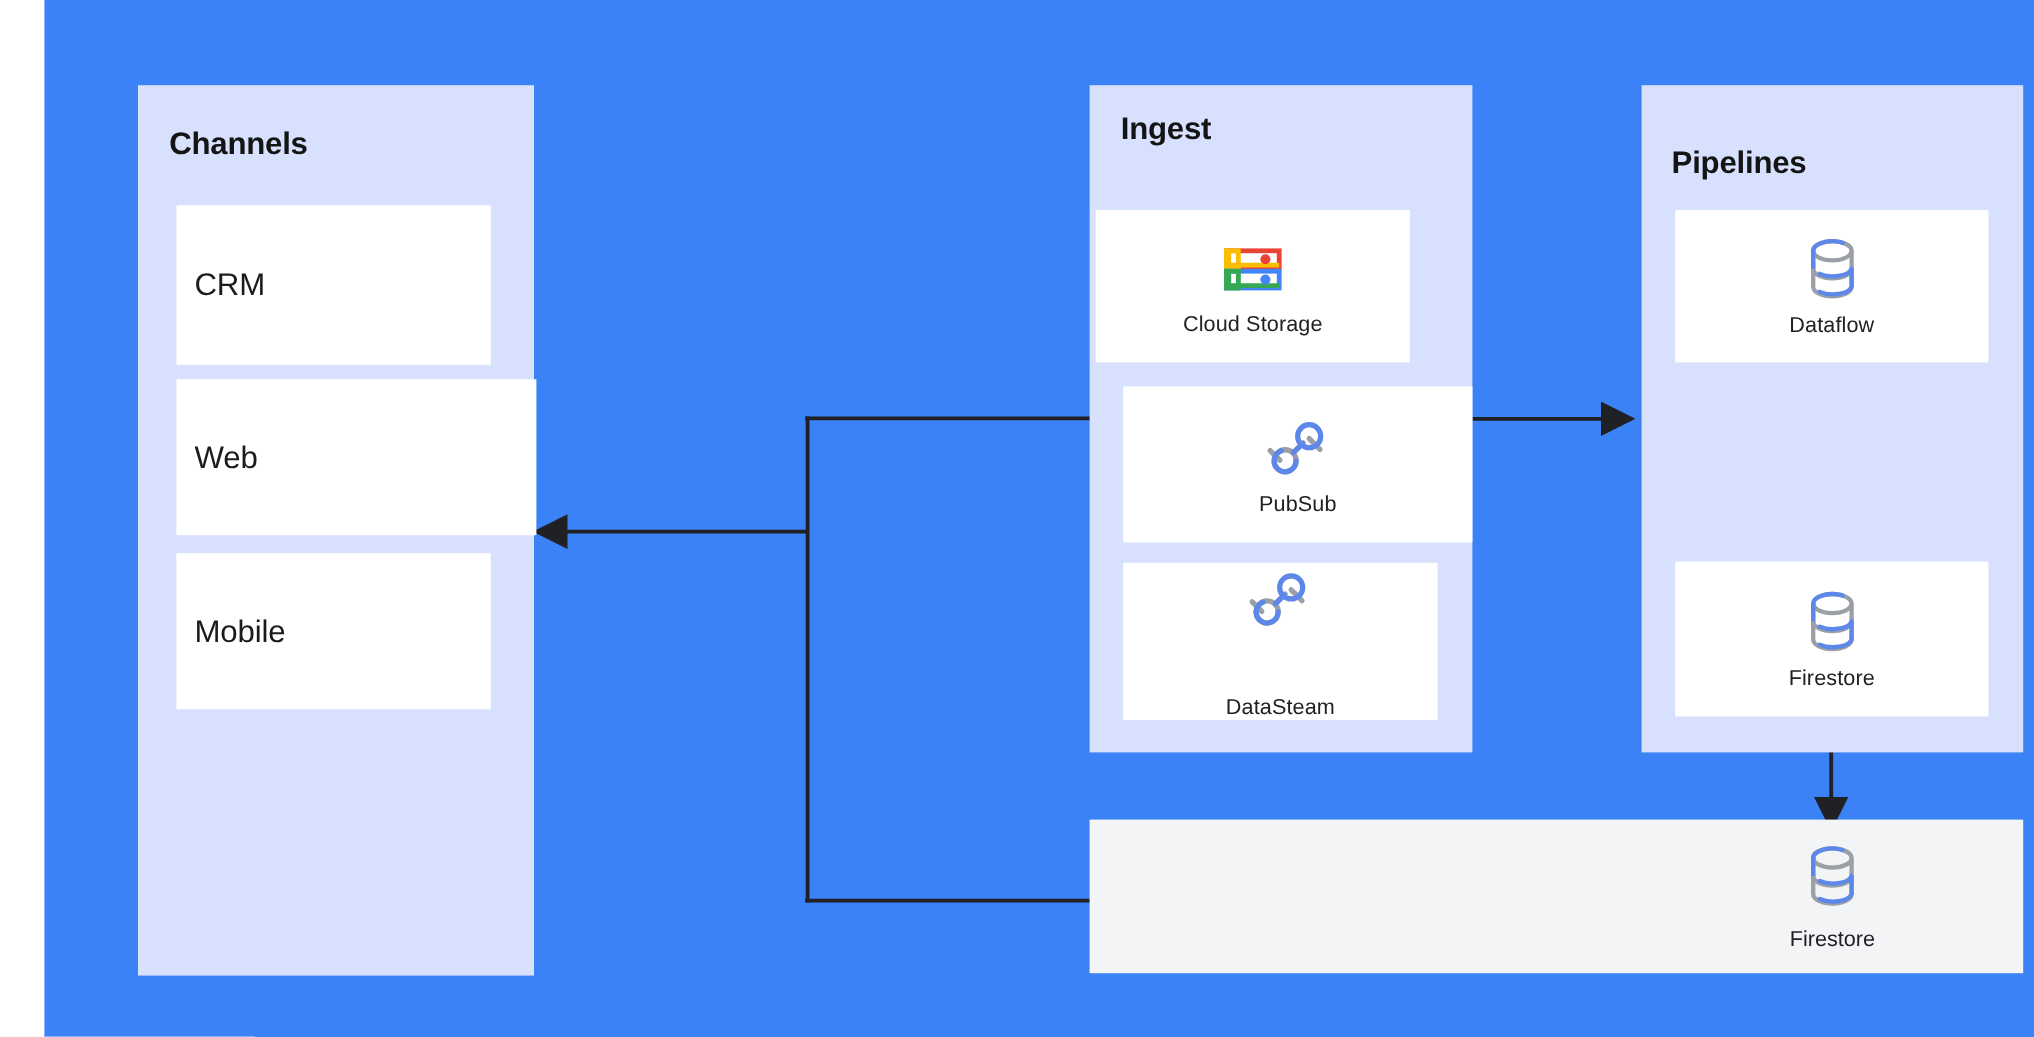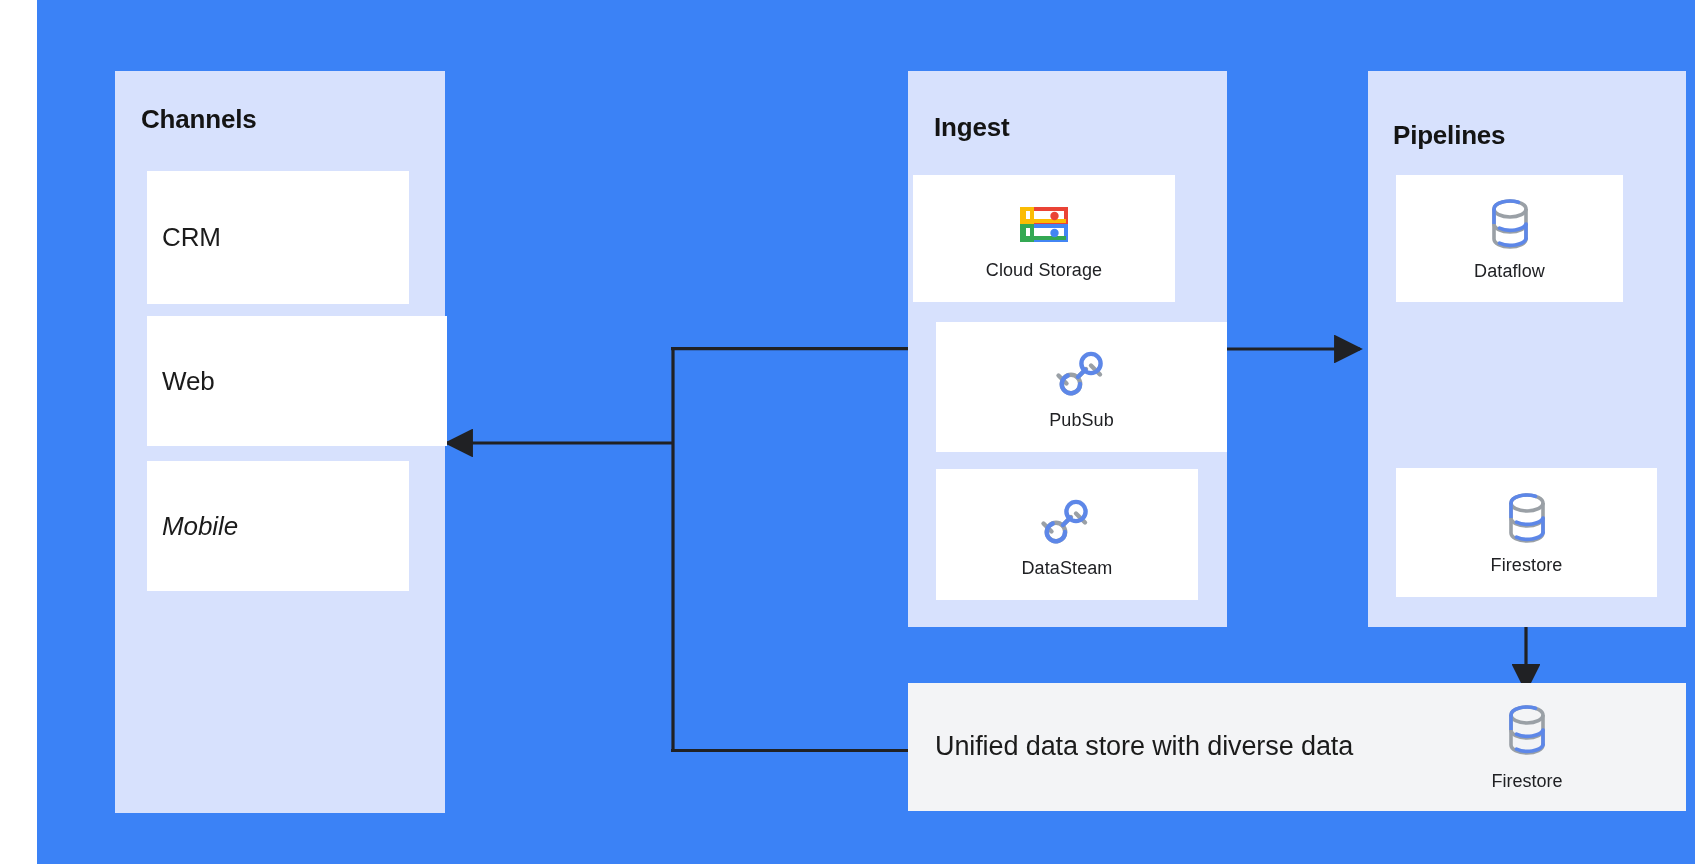--- a/index.html
+++ b/index.html
@@ -143,26 +143,26 @@
   <div class="panel-title" style="left:104px; top:104px;">Channels</div>
 
   <div class="text-card" style="left:110px; top:171px; width:262px; height:133px;">
     <span class="label">CRM</span>
   </div>
 
   <div class="text-card" style="left:110px; top:316px; width:300px; height:130px;">
     <span class="label">Web</span>
   </div>
 
-  <div class="text-card" style="left:110px; top:461px; width:262px; height:130px;font-style:italic;">
+  <div class="text-card" style="left:110px; top:461px; width:262px; height:130px;">
     <span class="label">Mobile</span>
   </div>
 
   <div class="panel" style="left:871px; top:71px; width:319px; height:556px;"></div>
-  <div class="panel-title" style="left:897px; top:112px;text-align:right;">Ingest</div>
+  <div class="panel-title" style="left:897px; top:92px;text-align:right;">Ingest</div>
 
   <div class="icon-card" style="left:876px; top:175px; width:262px; height:127px;">
     <span class="glyph">
       <svg width="54" height="54" viewBox="0 0 54 54">
 
         <rect x="5" y="12" width="44" height="14" fill="none" stroke="#ea4335" stroke-width="4"></rect>
         <path d="M 7 14 L 7 24 M 5 24 L 49 24" stroke="#fbbc04" stroke-width="4" fill="none"></path>
         <rect x="5" y="12" width="10" height="14" fill="none" stroke="#fbbc04" stroke-width="4"></rect>
         <circle cx="37.5" cy="19" r="4.2" fill="#ea4335"></circle>
 
@@ -186,39 +186,39 @@
         <line x1="24.5" y1="34.5" x2="33" y2="26" stroke="#9aa0a6" stroke-width="4.4" stroke-linecap="round"></line>
 
         <circle cx="38" cy="20.5" r="9.6" fill="none" stroke="#5d87e8" stroke-width="4.4"></circle>
         <path d="M 27 41 a 9.2 9.2 0 0 1 -16.2 5.9 a 9.2 9.2 0 0 1 3.9 -14.3" fill="none" stroke="#5d87e8" stroke-width="4.4" stroke-linecap="round"></path>
         <line x1="25" y1="34" x2="32.3" y2="26.8" stroke="#5d87e8" stroke-width="4.4" stroke-linecap="round"></line>
       </svg>
     </span>
     <span class="caption">PubSub</span>
   </div>
 
-  <div class="icon-card" style="left:899px; top:469px; width:262px; height:131px;">
+  <div class="icon-card" style="left:899px; top:469px; width:262px; height:131px;justify-content:space-between;">
     <span class="glyph">
       <svg width="58" height="58" viewBox="0 0 58 58">
         <line x1="13.5" y1="40.5" x2="5.5" y2="32.5" stroke="#9aa0a6" stroke-width="4.4" stroke-linecap="round"></line>
         <line x1="38" y1="22.5" x2="47" y2="31.5" stroke="#9aa0a6" stroke-width="4.4" stroke-linecap="round"></line>
         <circle cx="18" cy="41" r="9.2" fill="none" stroke="#9aa0a6" stroke-width="4.4"></circle>
         <line x1="24.5" y1="34.5" x2="33" y2="26" stroke="#9aa0a6" stroke-width="4.4" stroke-linecap="round"></line>
         <circle cx="38" cy="20.5" r="9.6" fill="none" stroke="#5d87e8" stroke-width="4.4"></circle>
         <path d="M 27 41 a 9.2 9.2 0 0 1 -16.2 5.9 a 9.2 9.2 0 0 1 3.9 -14.3" fill="none" stroke="#5d87e8" stroke-width="4.4" stroke-linecap="round"></path>
         <line x1="25" y1="34" x2="32.3" y2="26.8" stroke="#5d87e8" stroke-width="4.4" stroke-linecap="round"></line>
       </svg>
     </span>
     <span class="caption">DataSteam</span>
   </div>
 
   <div class="panel" style="left:1331px; top:71px; width:318px; height:556px;"></div>
   <div class="panel-title" style="left:1356px; top:120px;">Pipelines</div>
 
-  <div class="icon-card" style="left:1359px; top:175px; width:227px; height:127px;align-items:center;">
+  <div class="icon-card" style="left:1359px; top:175px; width:261px; height:127px;align-items:center;">
     <span class="glyph">
       <svg width="50" height="56" viewBox="0 0 50 56">
 
         <ellipse cx="25" cy="13" rx="16" ry="8" fill="none" stroke="#9aa0a6" stroke-width="3.6"></ellipse>
         <path d="M 9 13 L 9 43 A 16 8 0 0 0 41 43 L 41 13" fill="none" stroke="#9aa0a6" stroke-width="3.6"></path>
         <path d="M 9 28 A 16 8 0 0 0 41 28" fill="none" stroke="#9aa0a6" stroke-width="3.6"></path>
 
         <path d="M 9 13 A 16 8 0 0 1 33.5 6.3" fill="none" stroke="#5d87e8" stroke-width="3.6" stroke-linecap="round"></path>
         <path d="M 9 13 L 9 28" fill="none" stroke="#5d87e8" stroke-width="3.6"></path>
         <path d="M 14.5 32.2 A 16 8 0 0 0 41 28" fill="none" stroke="#5d87e8" stroke-width="3.6" stroke-linecap="round"></path>
@@ -240,21 +240,20 @@
         <path d="M 14.5 32.2 A 16 8 0 0 0 41 28" fill="none" stroke="#5d87e8" stroke-width="3.6" stroke-linecap="round"></path>
         <path d="M 41 28 L 41 43" fill="none" stroke="#5d87e8" stroke-width="3.6"></path>
         <path d="M 41 43 A 16 8 0 0 1 14.5 47.2" fill="none" stroke="#5d87e8" stroke-width="3.6" stroke-linecap="round"></path>
       </svg>
     </span>
     <span class="caption">Firestore</span>
   </div>
 
   <div class="store-strip" style="left:871px; top:683px; width:778px; height:128px;"></div>
 
-  <div class="store-label" style="left:898px; top:731px;">Unified data store with diverse data</div>
 
   <div class="store-icon-wrap" style="left:1455px; top:702px; width:70px;">
     <span class="glyph">
       <svg width="50" height="56" viewBox="0 0 50 56">
         <ellipse cx="25" cy="13" rx="16" ry="8" fill="none" stroke="#9aa0a6" stroke-width="3.6"></ellipse>
         <path d="M 9 13 L 9 43 A 16 8 0 0 0 41 43 L 41 13" fill="none" stroke="#9aa0a6" stroke-width="3.6"></path>
         <path d="M 9 28 A 16 8 0 0 0 41 28" fill="none" stroke="#9aa0a6" stroke-width="3.6"></path>
         <path d="M 9 13 A 16 8 0 0 1 33.5 6.3" fill="none" stroke="#5d87e8" stroke-width="3.6" stroke-linecap="round"></path>
         <path d="M 9 13 L 9 28" fill="none" stroke="#5d87e8" stroke-width="3.6"></path>
         <path d="M 14.5 32.2 A 16 8 0 0 0 41 28" fill="none" stroke="#5d87e8" stroke-width="3.6" stroke-linecap="round"></path>

